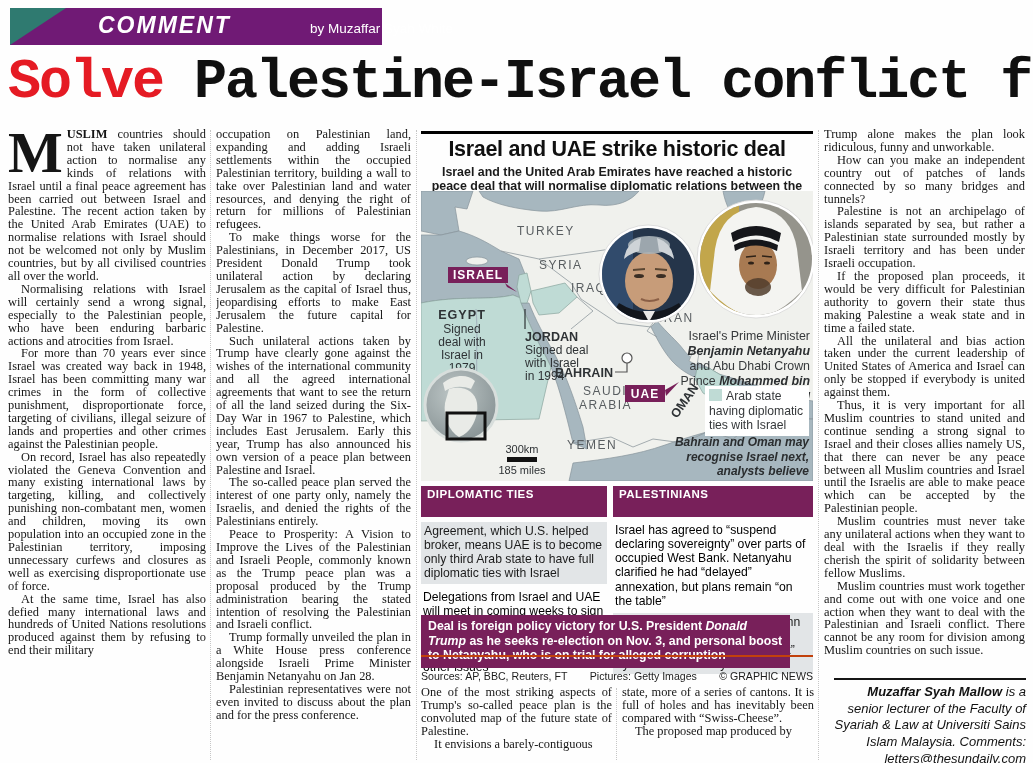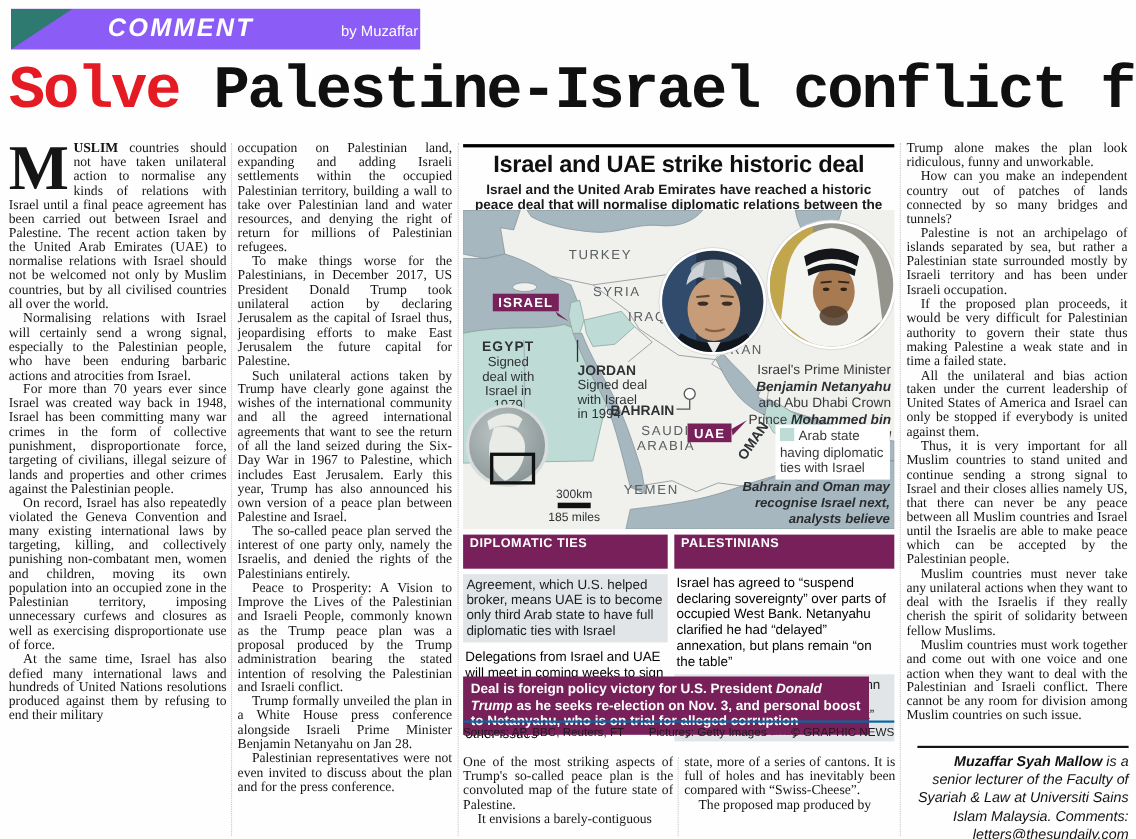--- a/index.html
+++ b/index.html
@@ -1,20 +1,20 @@
 <!DOCTYPE html>
 <html><head>
 <meta charset="utf-8">
 <style>
   html,body{margin:0;padding:0;background:#fff;}
   .page{position:relative;width:1033px;height:763px;background:#fefefe;overflow:hidden;
         font-family:"Liberation Serif",serif;color:#141414;}
 
   
-  .banner{position:absolute;left:10px;top:8px;width:372px;height:37px;background:#8b5cf6;}
+  .banner{position:absolute;left:10px;top:8px;width:372px;height:37px;background:#701a75;}
   .banner-tri{position:absolute;left:0;top:0;width:56px;height:37px;background:#2f7a70;
               clip-path:polygon(0 0,100% 0,0 100%);}
   .banner-title{position:absolute;left:88px;top:4px;font-family:"Liberation Sans",sans-serif;
                 font-style:italic;font-weight:bold;font-size:23px;letter-spacing:2px;color:#fff;}
   .banner-byline{position:absolute;left:300px;top:13px;font-family:"Liberation Sans",sans-serif;
                  font-size:13.5px;color:#fff;white-space:nowrap;}
 
   
   .headline{position:absolute;left:8px;top:50px;margin:0;width:1020px;
             font-family:Liberation Mono, monospace;font-weight:bold;font-size:55px;
@@ -71,22 +71,22 @@
   .info-col.left{left:0;width:186px;}
   .info-col.right{left:192px;width:200px;}
   .info-hdr{background:#78205a;color:#fff;font-weight:bold;font-size:11.5px;
             letter-spacing:0.5px;padding:2px 6px 17px;}
   .info-gray{background:#e2e5e7;font-weight:normal;font-size:12.2px;line-height:1.14;
              padding:3px 3px;margin-top:5px;color:#1b1b1b;}
   .info-text{font-size:12.2px;line-height:1.16;padding:0 2px;margin-top:6px;color:#000000;}
   .deal-box{position:absolute;top:481px;left:0;width:355px;background:#78205a;color:#fff;
             font-weight:bold;font-size:12.3px;line-height:1.18;padding:4px 7px 5px;}
   .deal-box .nm{font-style:italic;}
-  .info-foot{position:absolute;top:521px;left:0;width:392px;border-top:2px solid #0369a1;
-             padding-top:3px;display:flex;justify-content:space-between;
+  .info-foot{position:absolute;top:521px;left:0;width:392px;border-top:2px solid #c2410c;
+             padding-top:13px;display:flex;justify-content:space-between;
              font-size:10.6px;color:#1c1c1c;}
 
   
   .mlab{font-family:"Liberation Sans",sans-serif;font-size:12px;fill:#585d60;letter-spacing:1.5px;}
   .mlab-bold{font-family:"Liberation Sans",sans-serif;font-size:12.6px;font-weight:bold;fill:#2e3235;}
   .mnote{font-family:"Liberation Sans",sans-serif;font-size:12px;fill:#2e3235;}
   .plab{font-family:"Liberation Sans",sans-serif;font-size:12px;font-weight:bold;fill:#fff;letter-spacing:1px;}
   .scale-t{font-family:"Liberation Sans",sans-serif;font-size:11px;fill:#2e3235;}
 </style>
 </head>

